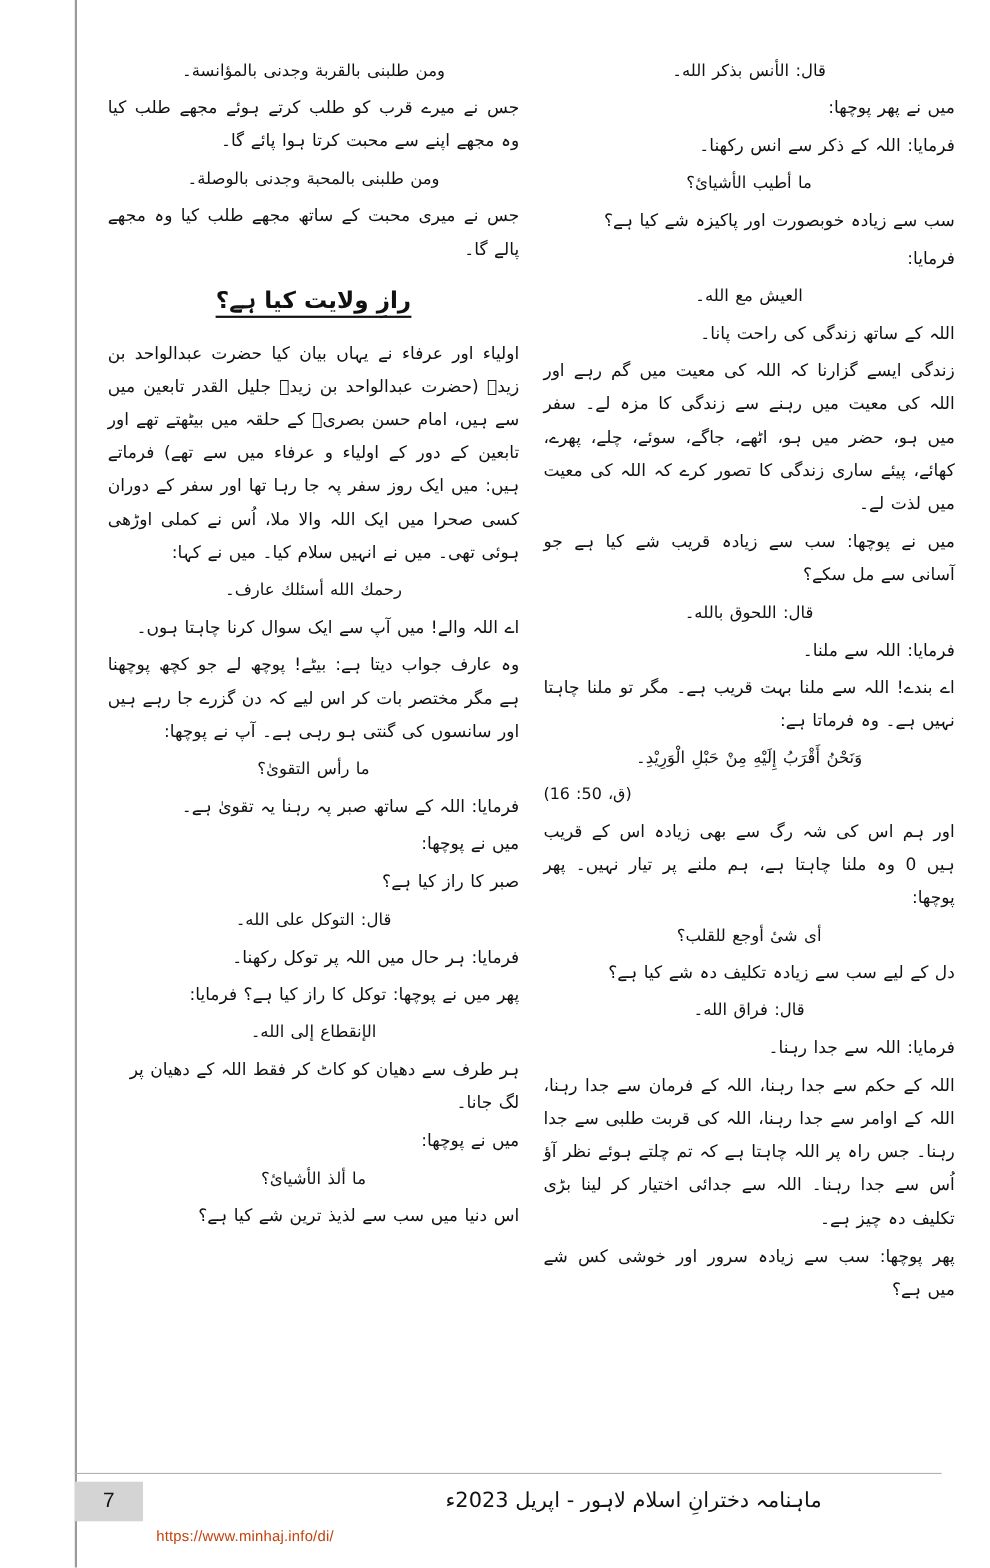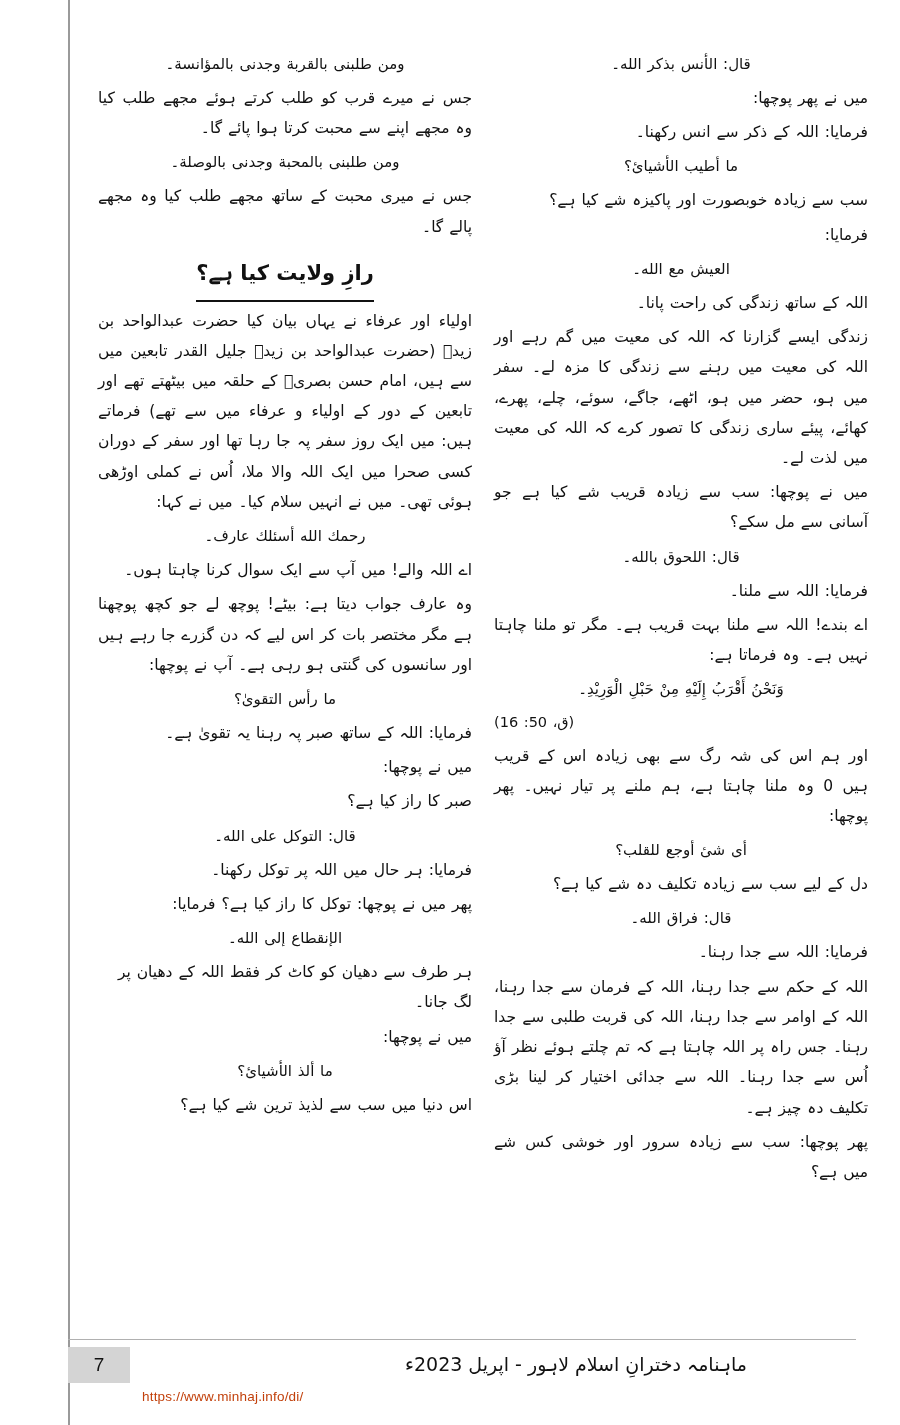--- a/index.html
+++ b/index.html
@@ -68,21 +68,21 @@
     font-size: 21px;
     font-weight: bold;
     text-align: center;
     text-align-last: center;
     margin: 14px 0 10px 0;
     padding-bottom: 4px;
     line-height: 1.7;
   }
   .heading span {
     border-bottom: 2px solid #111;
-    padding-bottom: 15px;
+    padding-bottom: 2px;
   }
   .ref {
     font-size: 14.5px;
     text-align: left;
     text-align-last: left;
     margin-bottom: 4px;
   }
   .footer {
     position: absolute;
     left: 0;

